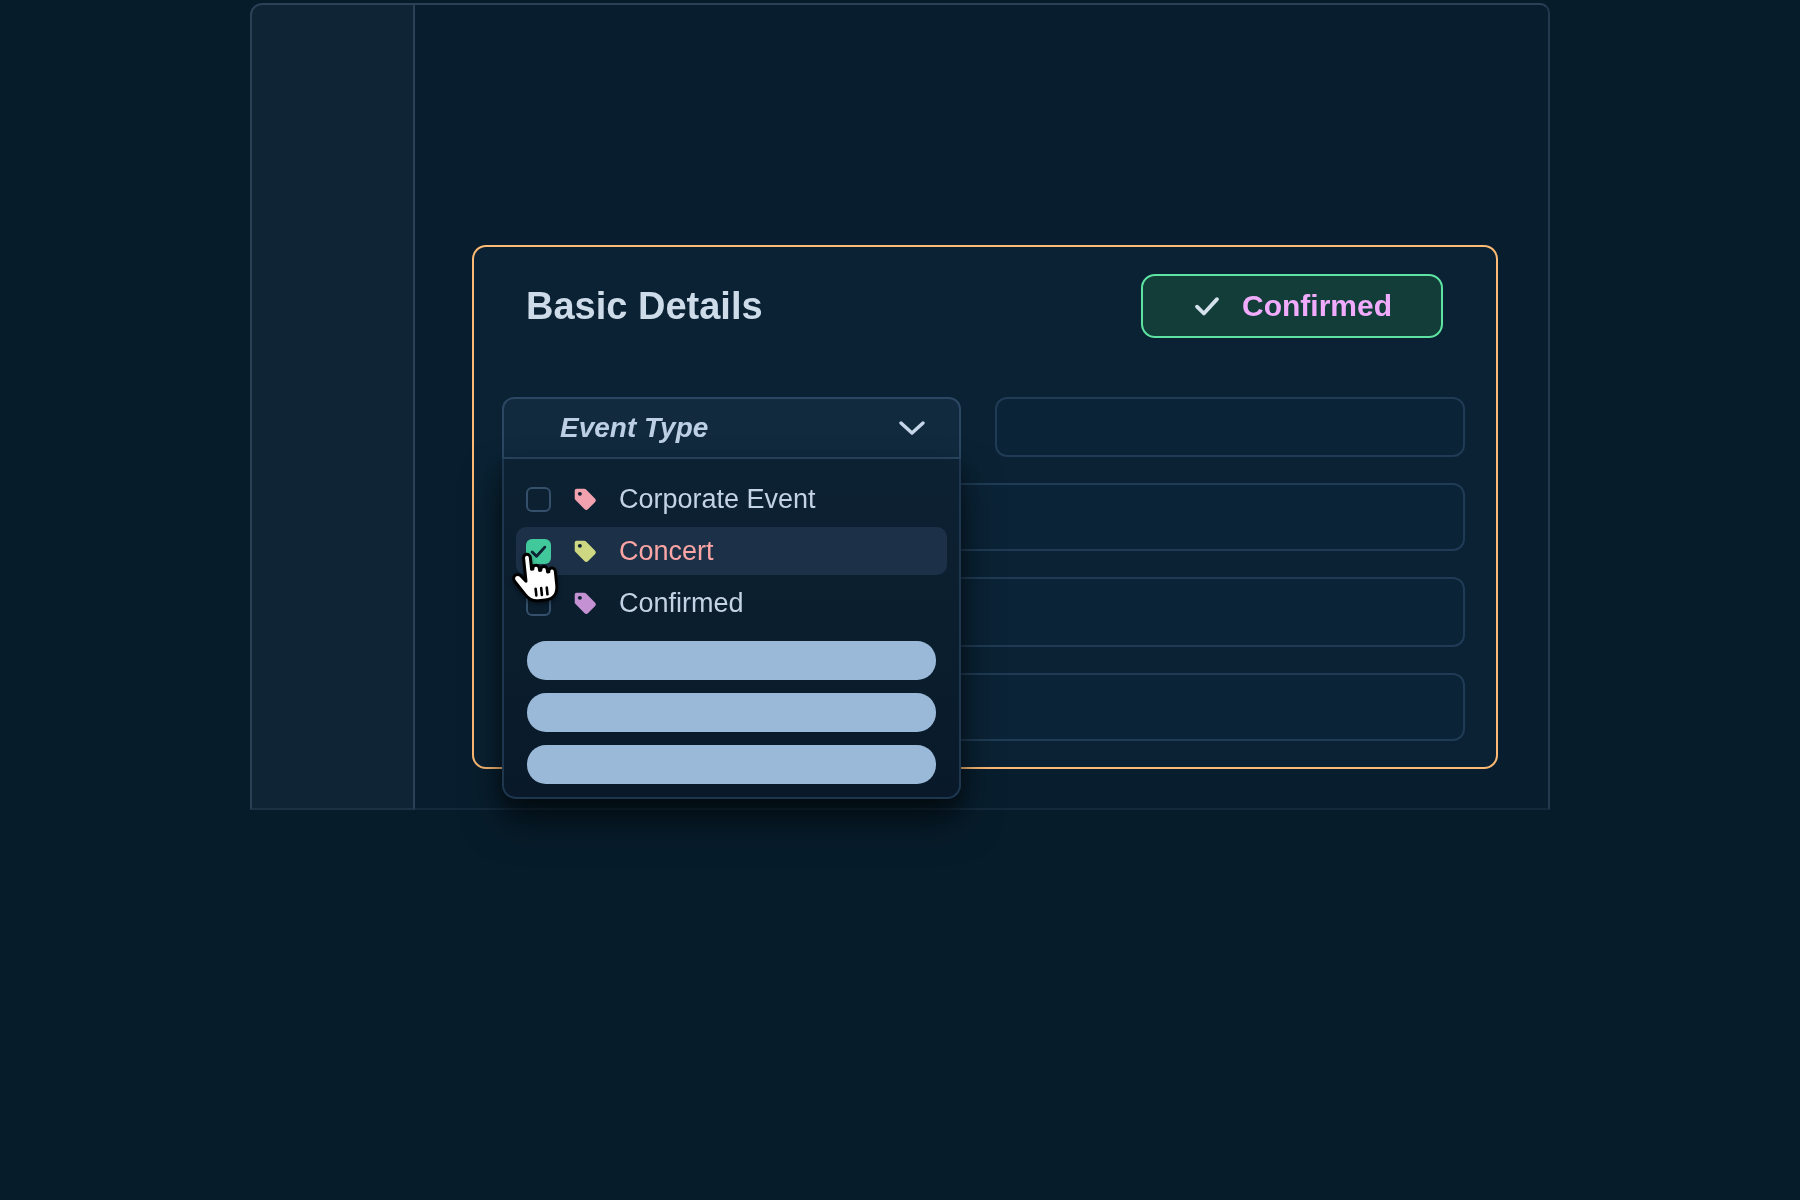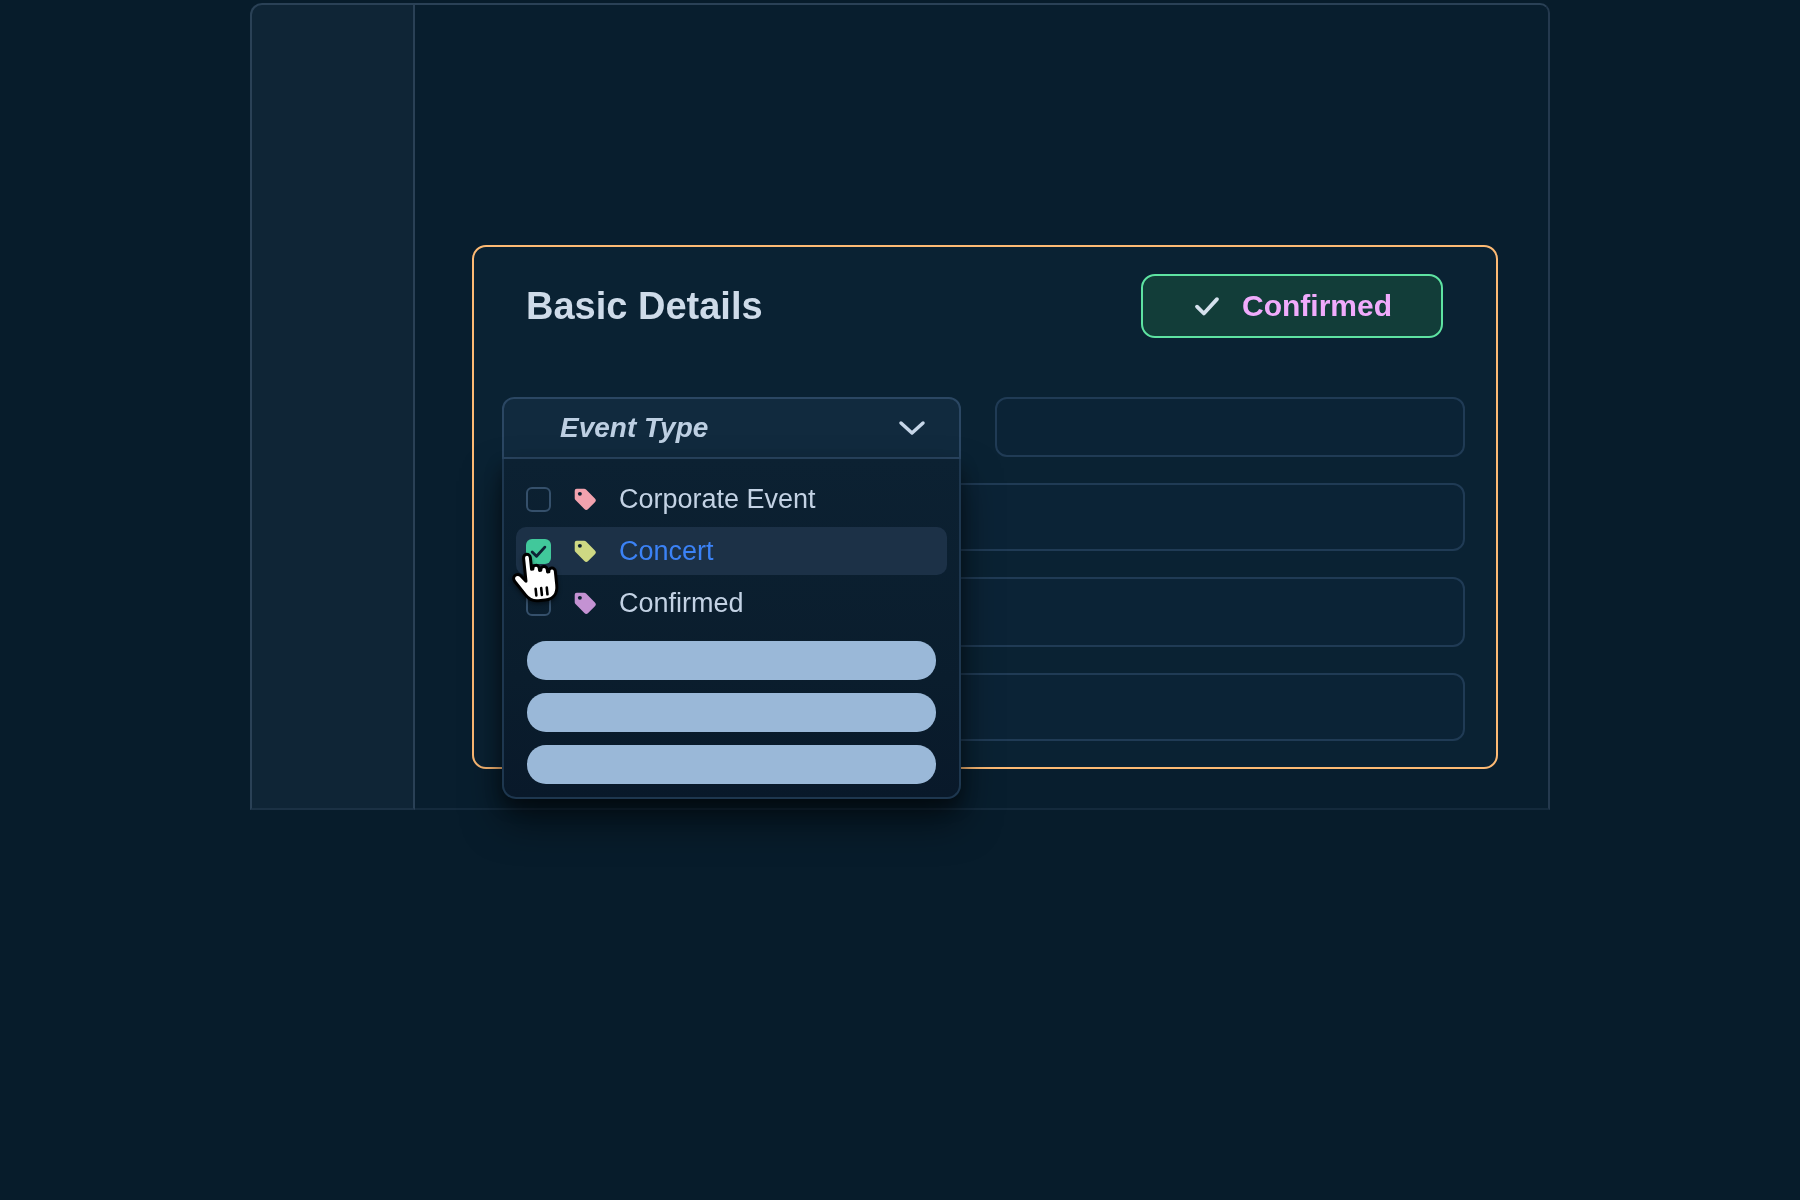--- a/index.html
+++ b/index.html
@@ -98,21 +98,21 @@
     box-shadow:0 22px 38px rgba(0,0,0,.5), 0 8px 16px rgba(0,0,0,.35);
     padding:16px 12px 0 12px;
   }
   .dd-option {
     height:48px; margin-bottom:4px;
     display:flex; align-items:center; gap:20px;
     padding-left:10px; border-radius:10px;
   }
   .dd-option.highlighted { background:#1c3147; }
   .dd-option-label { font-size:27px; font-weight:400; color:#c3d2e4; }
-  .dd-option.highlighted .dd-option-label { color:#3b82f6; }
+  .dd-option.highlighted .dd-option-label { color:#fca5a5; }
 
   .checkbox {
     width:25px; height:25px; flex:0 0 25px;
     border:2.5px solid #35506b; border-radius:6px;
     background:transparent;
   }
   .checkbox.checked {
     border:none; background:#41c89b;
     display:flex; align-items:center; justify-content:center;
   }

